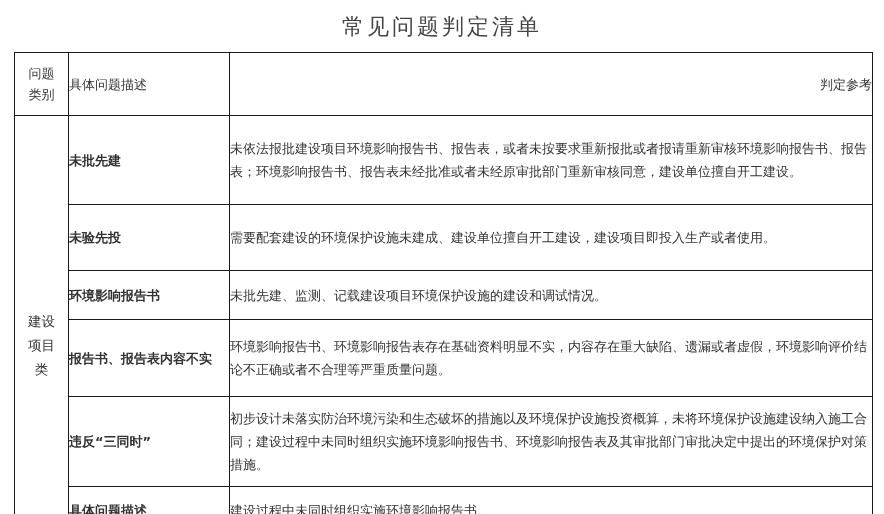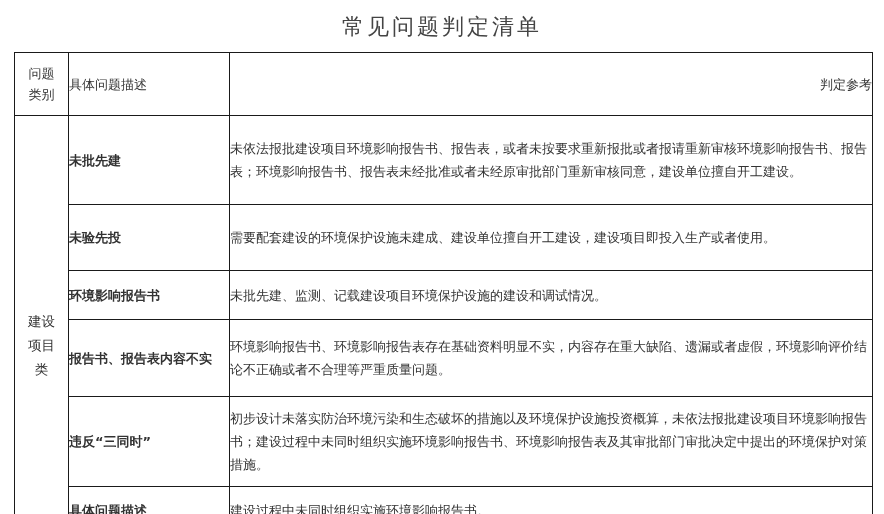--- a/index.html
+++ b/index.html
@@ -128,21 +128,21 @@
     <td class="desc">
       <span class="desc-text">报告书、报告表内容不实</span>
     </td>
     <td class="ref">环境影响报告书、环境影响报告表存在基础资料明显不实，内容存在重大缺陷、遗漏或者虚假，环境影响评价结论不正确或者不合理等严重质量问题。</td>
   </tr>
 
   <tr class="r5">
     <td class="desc">
       <span class="desc-text">违反“三同时”</span>
     </td>
-    <td class="ref">初步设计未落实防治环境污染和生态破坏的措施以及环境保护设施投资概算，未依法报批建设项目环境影响报告书；建设过程中未同时组织实施环境影响报告书、环境影响报告表及其审批部门审批决定中提出的环境保护对策措施。</td>
+    <td class="ref">初步设计未落实防治环境污染和生态破坏的措施以及环境保护设施投资概算，未将环境保护设施建设纳入施工合同；建设过程中未同时组织实施环境影响报告书、环境影响报告表及其审批部门审批决定中提出的环境保护对策措施。</td>
   </tr>
 
   <tr class="r6">
     <td class="desc">
       <span class="desc-text">具体问题描述</span>
     </td>
     <td class="ref">建设过程中未同时组织实施环境影响报告书。</td>
   </tr>
 
   <tr class="r7">

